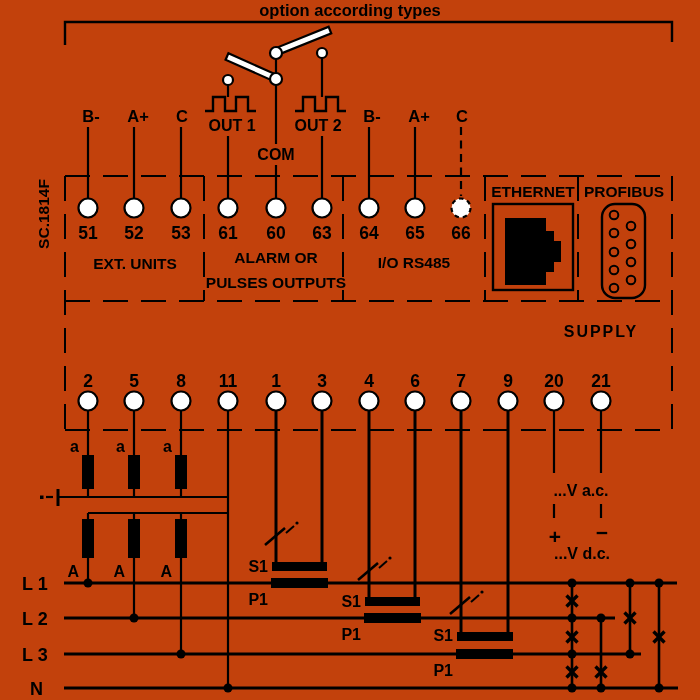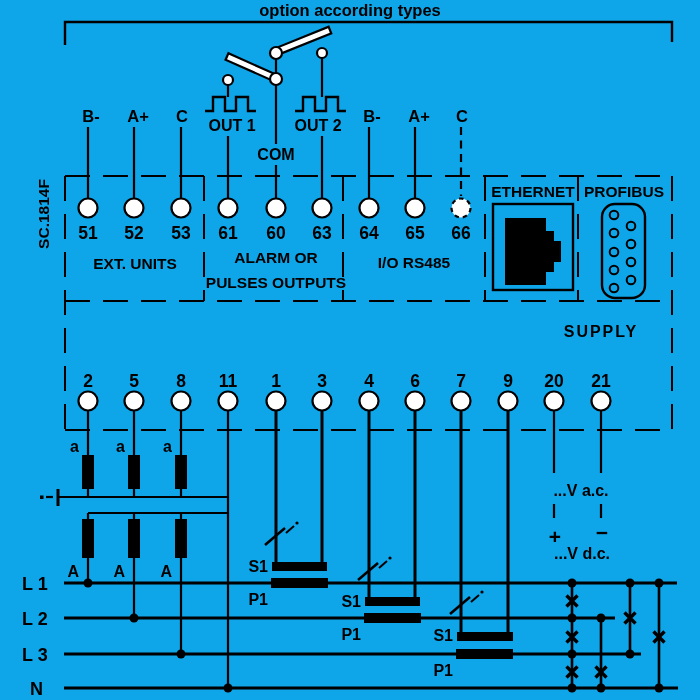--- a/index.html
+++ b/index.html
@@ -1,16 +1,16 @@
 <!DOCTYPE html>
 <html><head>
 <meta charset="utf-8">
 <style>
   html,body{margin:0;padding:0;background:#ffffff;}
-  .stage{width:700px;height:700px;position:relative;background:#0ea5e9;}
+  .stage{width:700px;height:700px;position:relative;background:#c2410c;}
   svg{display:block;}
   text{font-family:"Liberation Sans","DejaVu Sans",sans-serif;font-weight:bold;fill:#000;}
   .t17{font-size:16.5px;}
   .t16{font-size:16px;}
   .tnum{font-size:17.5px;}
   .tsec{font-size:15.5px;}
   .tphase{font-size:18px;}
   .tsupply{font-size:16px;letter-spacing:2px;}
   .tbig{font-size:21px;}
   .mid{text-anchor:middle;}

